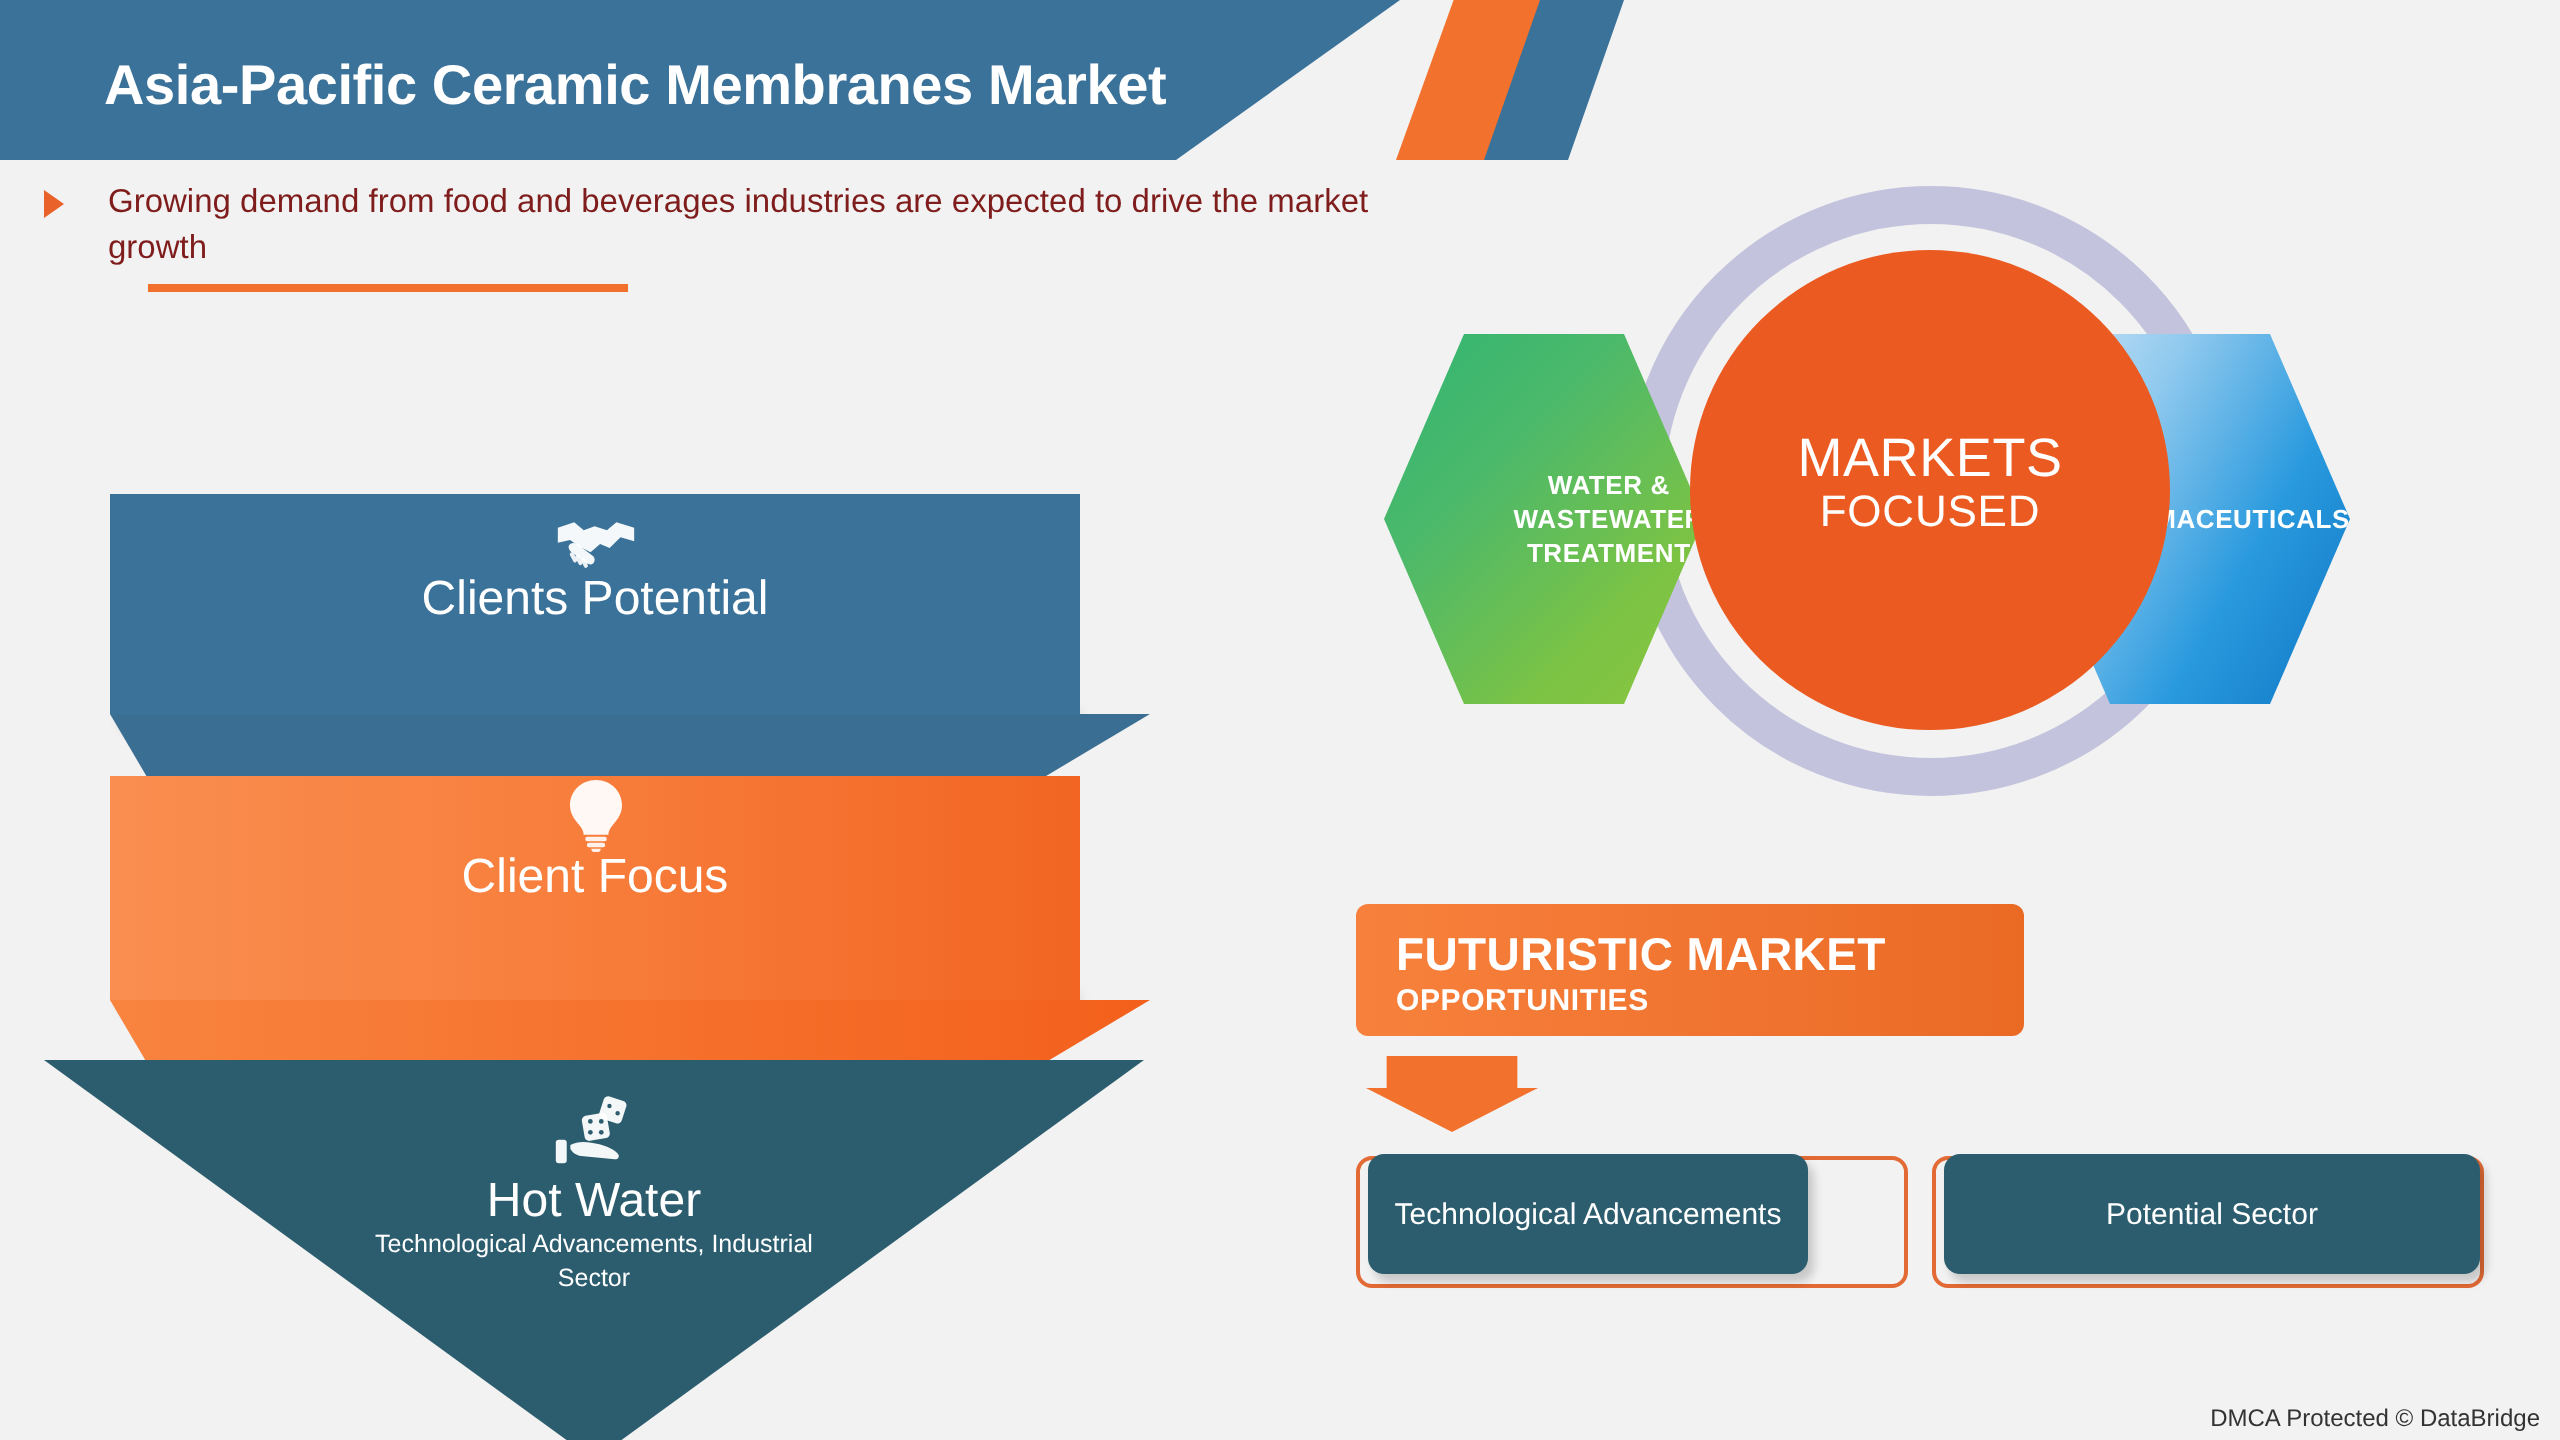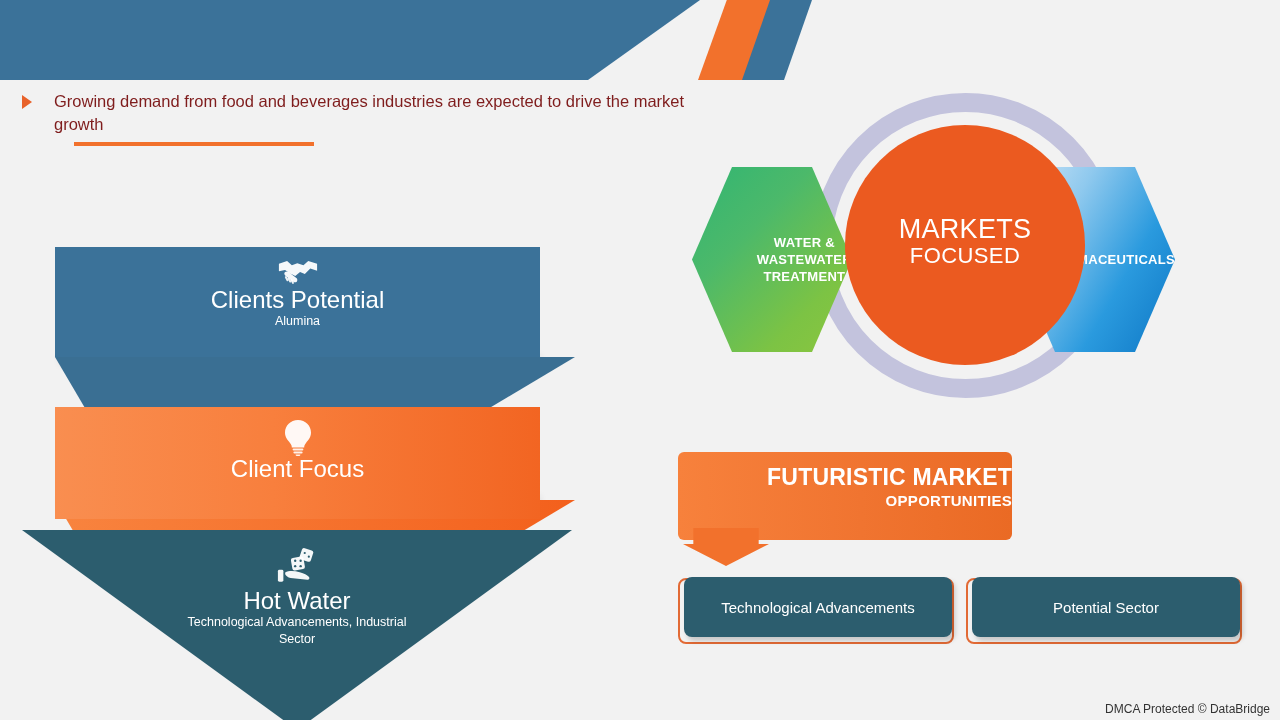--- a/index.html
+++ b/index.html
@@ -143,22 +143,21 @@
     width: 520px;
     background: #3a6f93;
     -webkit-clip-path: polygon(0 0, 100% 0, 80% 100%, 7% 100%);
     clip-path: polygon(0 0, 100% 0, 80% 100%, 7% 100%);
   }
   #band-2 {
     top: 158px;
     height: 112px;
     background: linear-gradient(to right, #f58council, #f26522);
     background: linear-gradient(to right, #f98e50 0%, #f87f3d 45%, #f26522 100%);
-    padding-top: 11px;
-    margin-top: 19px;
+    padding-top: 0;
   }
   #fold-2 {
     left: 55px;
     top: 270px;
     width: 520px;
     background: linear-gradient(to right, #f8843f 0%, #f3601c 100%);
     -webkit-clip-path: polygon(0 0, 100% 0, 80% 100%, 7% 100%);
     clip-path: polygon(0 0, 100% 0, 80% 100%, 7% 100%);
   }
   #triangle-3 {
@@ -257,27 +256,26 @@
     line-height: 29px;
     letter-spacing: 0.3px;
   }
 
   
   #futuristic-box {
     position: absolute;
     left: 678px;
     top: 452px;
     width: 334px;
-    height: 88px;
+    height: 66px;
     border-radius: 6px;
     background: linear-gradient(to right, #f7813c 0%, #f07430 55%, #ea6a24 100%);
     color: #ffffff;
     box-sizing: border-box;
-    padding: 12px 0 0 32px;
-    text-align: right;
+    padding: 12px 0 0 20px;
   }
   #futuristic-title {
     font-size: 23px;
     font-weight: bold;
     line-height: 27px;
     letter-spacing: 0.2px;
   }
   #futuristic-sub {
     font-size: 15px;
     font-weight: bold;
@@ -308,21 +306,21 @@
     font-size: 15px;
     box-shadow: 3px 4px 5px rgba(0,0,0,0.18);
   }
   .card-outline {
     position: absolute;
     height: 62px;
     border-radius: 8px;
     border: 2px solid #e26a35;
   }
   #card-1-outline { left: 678px; top: 578px; width: 272px; }
-  #card-1 { left: 684px; top: 577px; width: 268px; }
+  #card-1 { left: 684px; top: 577px; width: 220px; }
   #card-2-outline { left: 966px; top: 578px; width: 272px; }
   #card-2 { left: 972px; top: 577px; width: 268px; }
 
   
   #footer {
     position: absolute;
     right: 10px;
     bottom: 4px;
     font-size: 12px;
     color: #333333;
@@ -331,20 +329,21 @@
 </head>
 <body>
 
 <div id="slide">
 
   <div id="header-band">
     <div class="hdr-shape" id="hdr-main"></div>
     <div class="hdr-shape" id="hdr-stripe-orange"></div>
     <div class="hdr-shape" id="hdr-stripe-blue"></div>
   </div>
+  <div id="slide-title">Asia-Pacific Ceramic Membranes Market</div>
 
   <div id="subtitle-block">
     <div id="bullet-arrow"></div>
     <div id="subtitle-text">Growing demand from food and beverages industries are expected to drive the market growth</div>
     <div id="subtitle-underline"></div>
   </div>
 
   <div id="funnel" style="top:230px;">
 
     <div class="shadow-strip" style="left:60px; top:125px; width:480px; height:10px;"></div>
@@ -353,21 +352,20 @@
     <div class="funnel-fold" id="fold-1"></div>
     <div class="funnel-band" id="band-1">
       <svg class="funnel-icon" width="44" height="30" viewBox="0 0 64 44">
         <path fill="#ffffff" d="M4 10 L16 6 L23 12 L31 9 L40 12 L47 6 L60 10 L60 20 L50 17 L42 25 L35 22 L28 28 L20 24 L13 19 L4 21 Z" opacity="0.95"></path>
         <path fill="#ffffff" d="M13 22 C16 20 20 22 22 25 L30 31 C32 33 31 37 28 37 C26 37 24 36 22 34 L14 28 C12 26 11 24 13 22 Z" opacity="0.95"></path>
         <rect fill="#ffffff" x="14" y="28" width="3" height="8" rx="1.5" transform="rotate(-28 15 32)" opacity="0.9"></rect>
         <rect fill="#ffffff" x="18" y="30" width="3" height="8" rx="1.5" transform="rotate(-28 19 34)" opacity="0.9"></rect>
         <rect fill="#ffffff" x="22" y="32" width="3" height="8" rx="1.5" transform="rotate(-28 23 36)" opacity="0.9"></rect>
       </svg>
       <div class="funnel-title">Clients Potential</div>
-      <div class="funnel-sub">Alumina</div>
     </div>
 
     <div class="funnel-fold" id="fold-2"></div>
     <div class="funnel-band" id="band-2">
       <svg class="funnel-icon" width="30" height="38" viewBox="0 0 30 38">
         <path fill="#ffffff" d="M15 2 C22.5 2 28 7.8 28 14.6 C28 19.4 25.2 22.2 23 25 C21.6 26.8 21.2 28 21.2 29.4 L8.8 29.4 C8.8 28 8.4 26.8 7 25 C4.8 22.2 2 19.4 2 14.6 C2 7.8 7.5 2 15 2 Z" opacity="0.95"></path>
         <rect fill="#ffffff" x="9.6" y="30.4" width="10.8" height="2.2" rx="1.1" opacity="0.9"></rect>
         <rect fill="#ffffff" x="10.4" y="33.4" width="9.2" height="2.2" rx="1.1" opacity="0.9"></rect>
         <path fill="#ffffff" d="M12.6 36.4 L17.4 36.4 C17.4 37.6 16.4 38.4 15 38.4 C13.6 38.4 12.6 37.6 12.6 36.4 Z" opacity="0.9"></path>
       </svg>

